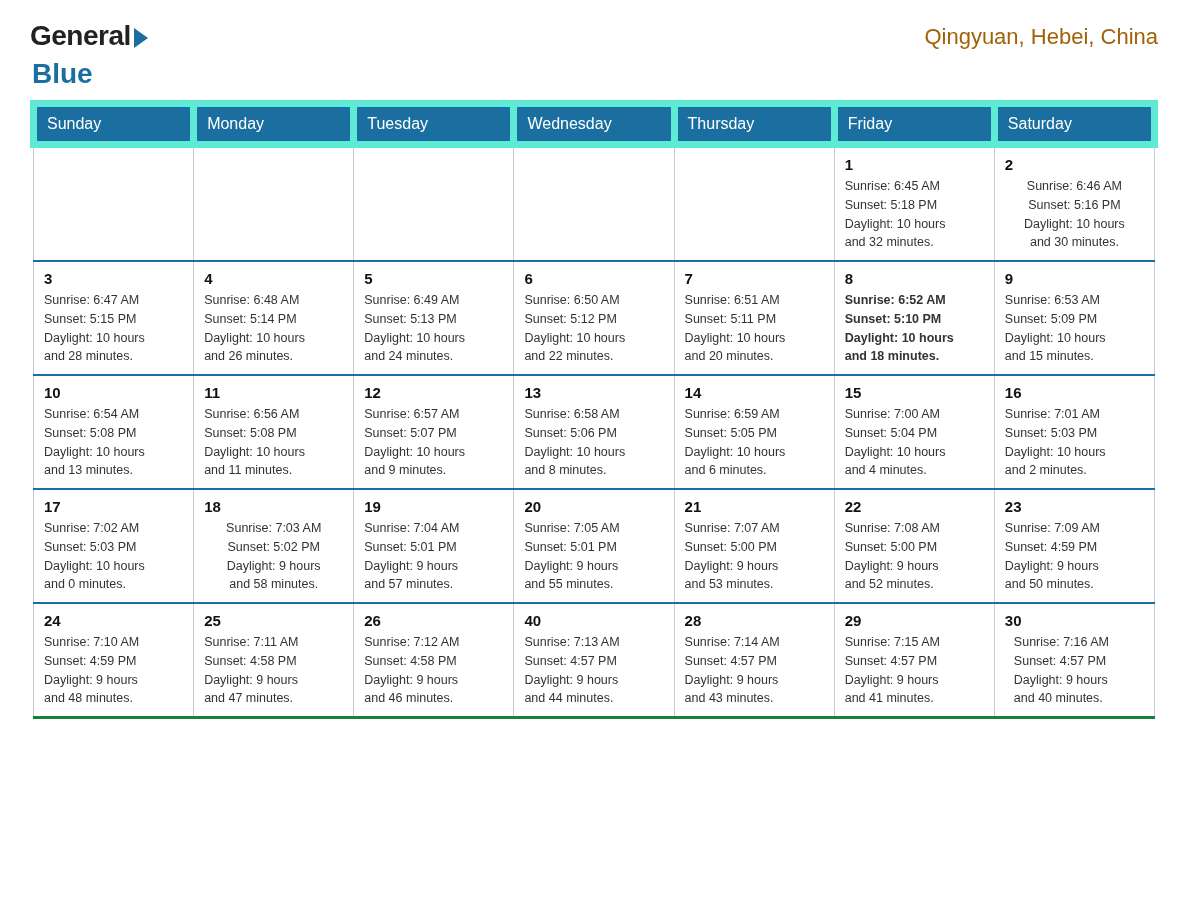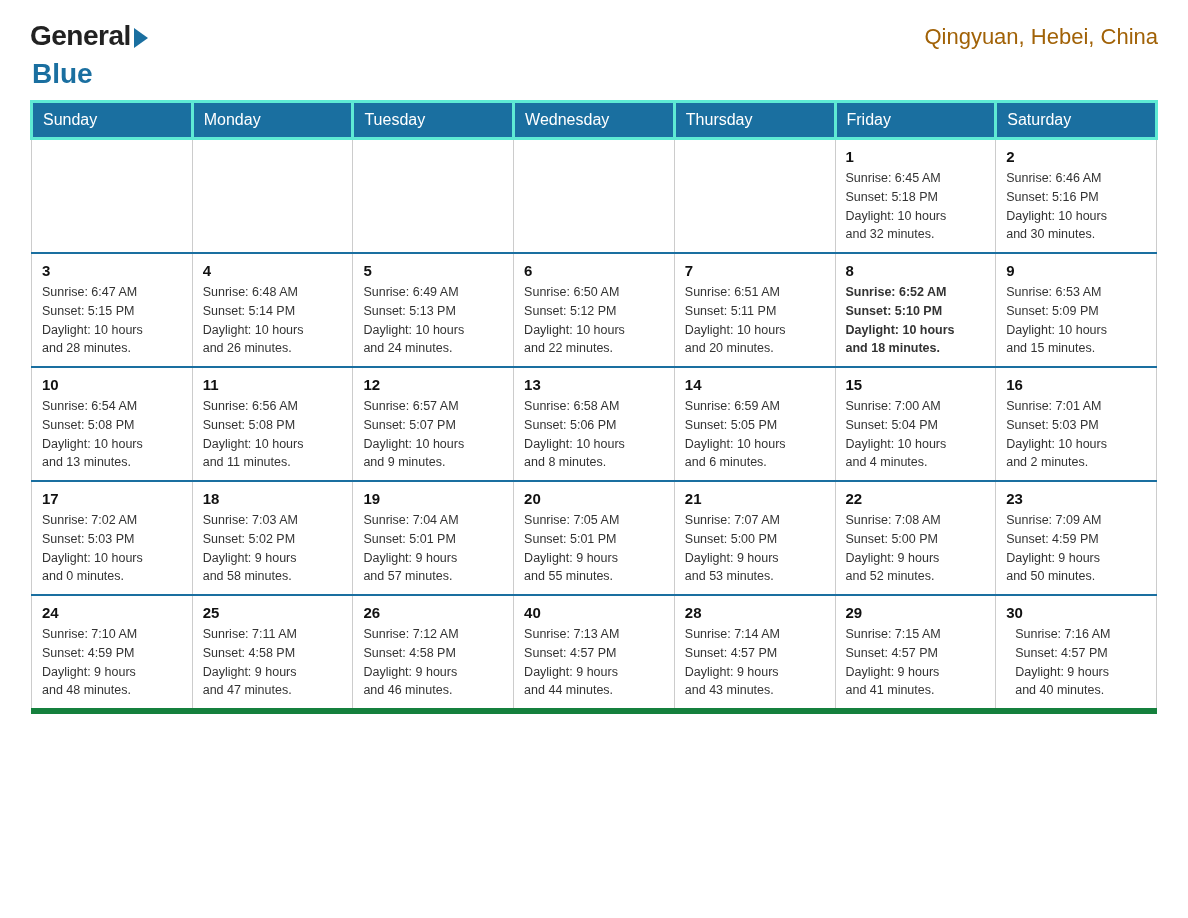--- a/index.html
+++ b/index.html
@@ -69,21 +69,21 @@
     }
     thead tr {
       background-color: #1a6fa0;
     }
     thead th {
       color: #fff;
       font-size: 16px;
       font-weight: normal;
       padding: 8px 10px;
       text-align: left;
-      border: 3px solid #5eead4;
+      border: 7px solid #5eead4;
     }
     tbody tr {
       border-top: 2px solid #1a6fa0;
     }
     tbody td {
       vertical-align: top;
       padding: 8px 10px;
       font-size: 13px;
       color: #333;
       border-left: 1px solid #ccc;
@@ -102,21 +102,21 @@
       color: #111;
       display: block;
       margin-bottom: 4px;
     }
     .day-info {
       font-size: 12.5px;
       color: #333;
       line-height: 1.5;
     }
     tbody tr:last-child td {
-      border-bottom: 6px solid #15803d;
+      border-bottom: 3px solid #15803d;
     }
   </style>
 </head>
 <body>
 
 <div class="header">
   <div class="logo">
     <div class="logo-top">
       <span class="logo-general">General</span>
       <div class="logo-arrow"></div>
@@ -149,21 +149,21 @@
         <td></td>
         <td>
           <span class="day-number">1</span>
           <div class="day-info" style="white-space: pre-line;">Sunrise: 6:45 AM
 Sunset: 5:18 PM
 Daylight: 10 hours
 and 32 minutes.</div>
         </td>
         <td>
           <span class="day-number">2</span>
-          <div class="day-info" style="white-space: pre-line;">Sunrise: 6:46 AM
+          <div class="day-info" style="white-space: pre-line; text-align: center;">Sunrise: 6:46 AM
 Sunset: 5:16 PM
 Daylight: 10 hours
 and 30 minutes.</div>
         </td>
       </tr>
       <tr>
         <td>
           <span class="day-number">3</span>
           <div class="day-info" style="white-space: pre-line;">Sunrise: 6:47 AM
 Sunset: 5:15 PM
@@ -267,21 +267,21 @@
       <tr>
         <td>
           <span class="day-number">17</span>
           <div class="day-info" style="white-space: pre-line;">Sunrise: 7:02 AM
 Sunset: 5:03 PM
 Daylight: 10 hours
 and 0 minutes.</div>
         </td>
         <td>
           <span class="day-number">18</span>
-          <div class="day-info" style="white-space: pre-line;">Sunrise: 7:03 AM
+          <div class="day-info" style="white-space: pre-line; text-align: center;">Sunrise: 7:03 AM
 Sunset: 5:02 PM
 Daylight: 9 hours
 and 58 minutes.</div>
         </td>
         <td>
           <span class="day-number">19</span>
           <div class="day-info" style="white-space: pre-line;">Sunrise: 7:04 AM
 Sunset: 5:01 PM
 Daylight: 9 hours
 and 57 minutes.</div>

